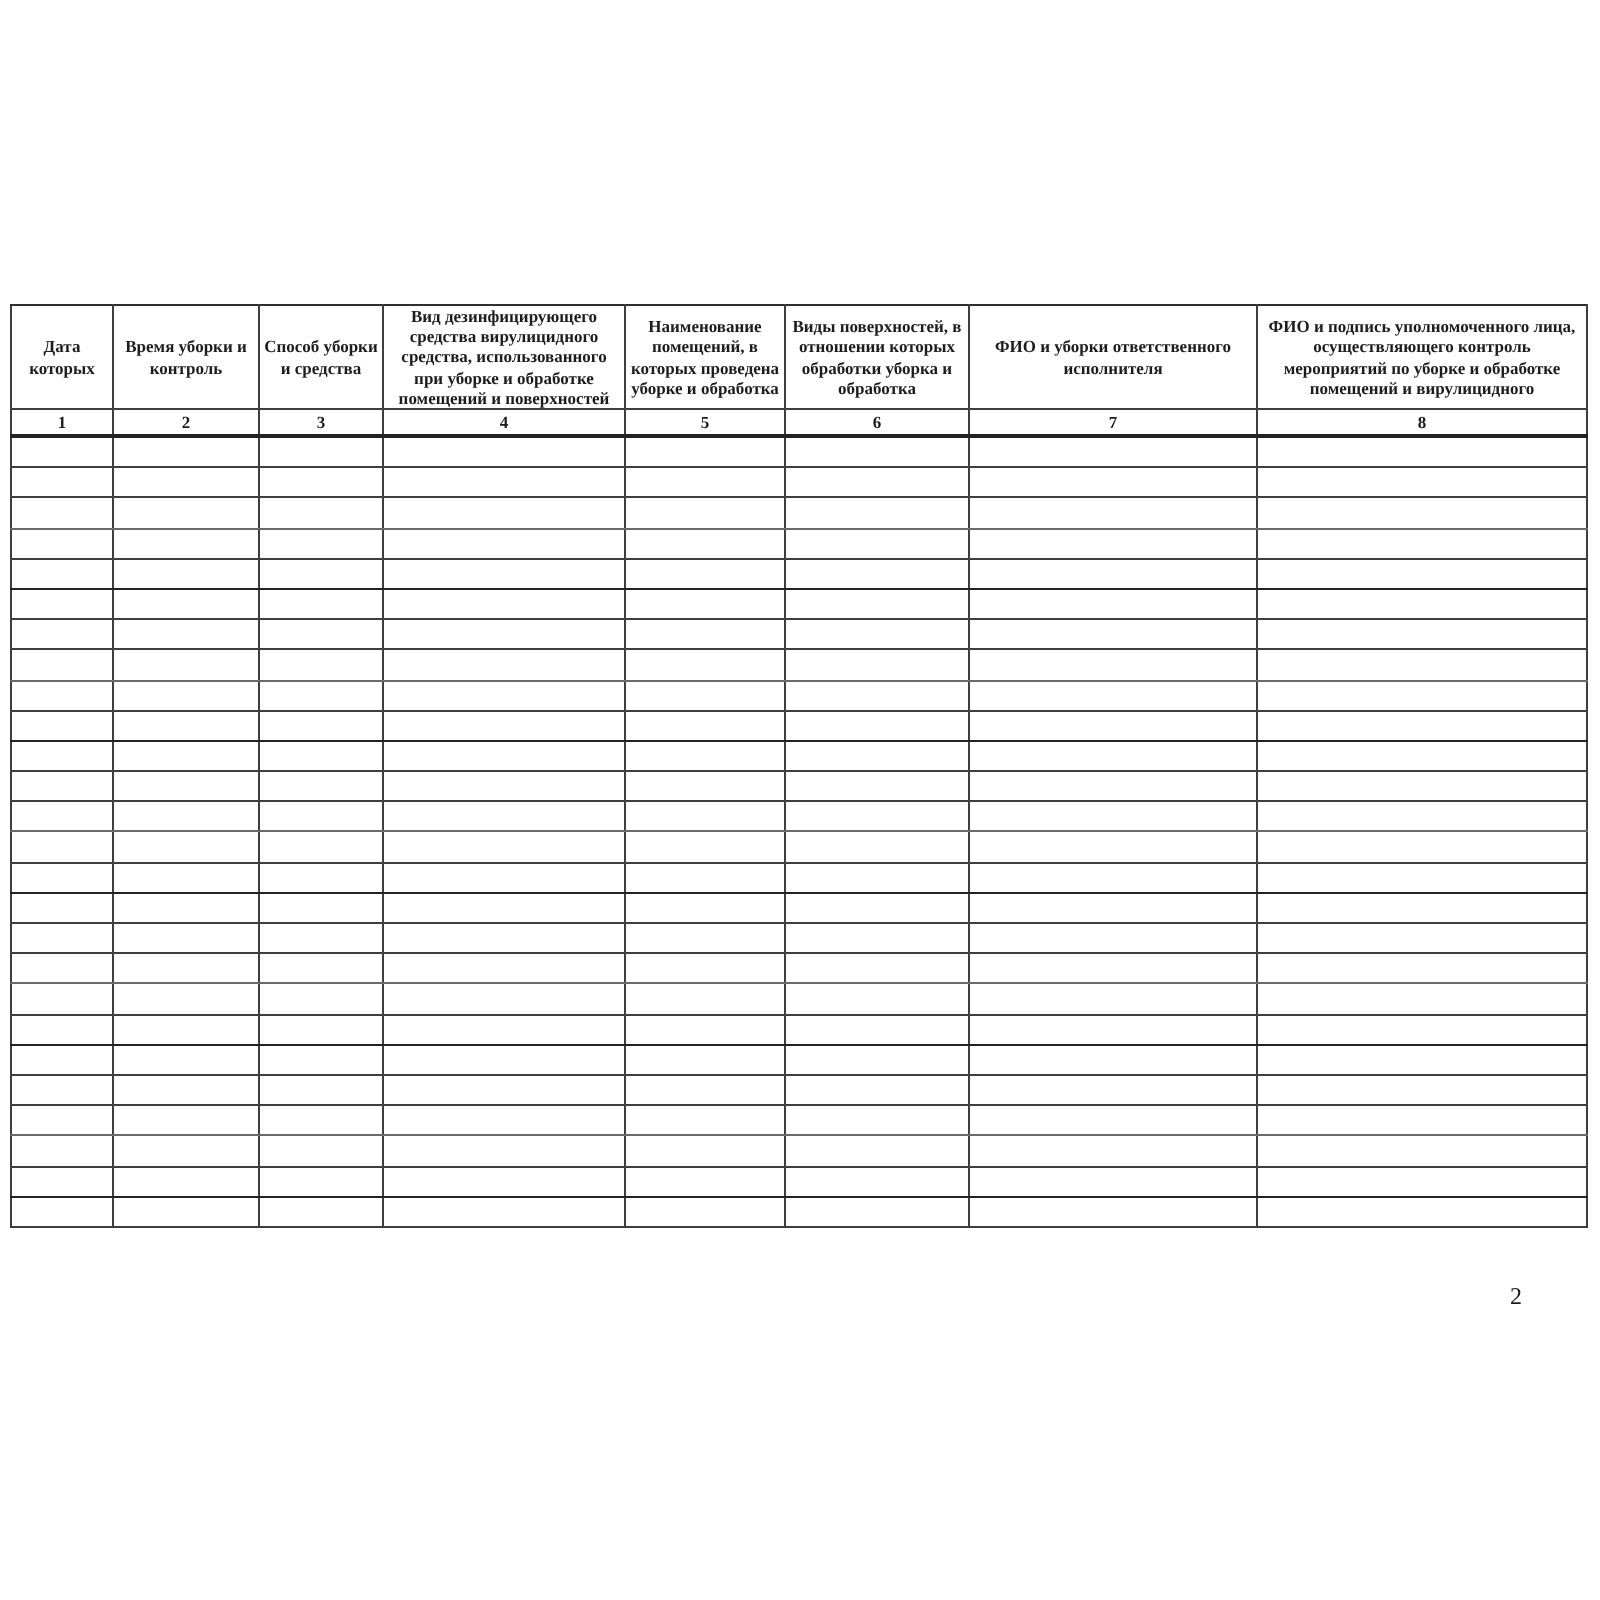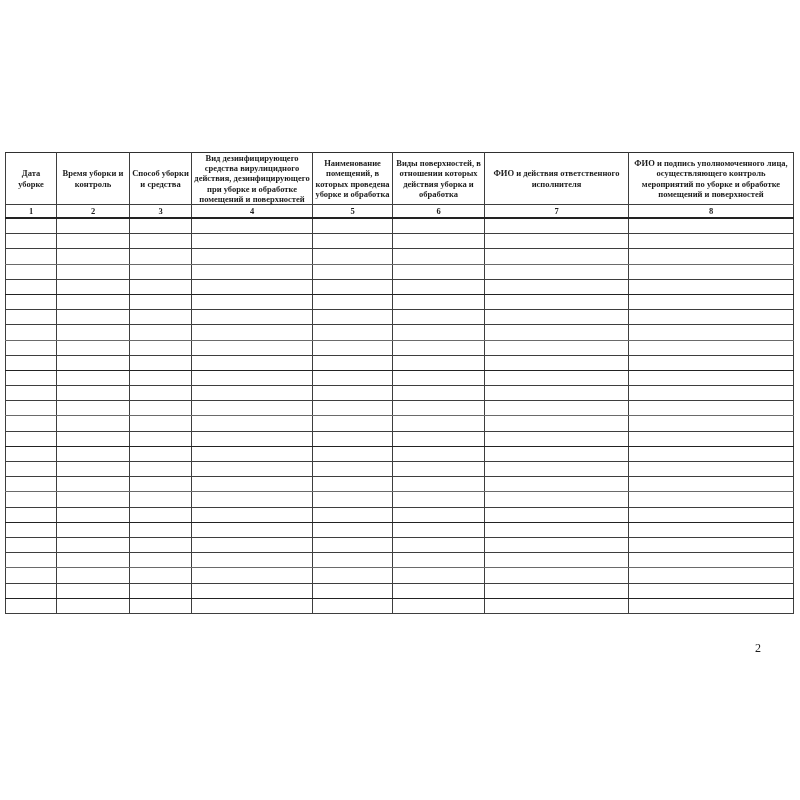--- a/index.html
+++ b/index.html
@@ -70,28 +70,28 @@
       <col style="width:73px">
       <col style="width:62px">
       <col style="width:121px">
       <col style="width:80px">
       <col style="width:92px">
       <col style="width:144px">
       <col style="width:165px">
     </colgroup>
     <thead>
       <tr>
-        <th>Дата уборке</th>
+        <th>Дата которых</th>
         <th>Время уборки и контроль</th>
         <th>Способ уборки и средства</th>
-        <th>Вид дезинфицирующего средства вирулицидного действия, дезинфицирующего при уборке и обработке помещений и поверхностей</th>
+        <th>Вид дезинфицирующего средства вирулицидного средства, использованного при уборке и обработке помещений и поверхностей</th>
         <th>Наименование помещений, в которых проведена уборке и обработка</th>
-        <th>Виды поверхностей, в отношении которых действия уборка и обработка</th>
-        <th>ФИО и действия ответственного исполнителя</th>
-        <th>ФИО и подпись уполномоченного лица, осуществляющего контроль мероприятий по уборке и обработке помещений и поверхностей</th>
+        <th>Виды поверхностей, в отношении которых обработки уборка и обработка</th>
+        <th>ФИО и уборки ответственного исполнителя</th>
+        <th>ФИО и подпись уполномоченного лица, осуществляющего контроль мероприятий по уборке и обработке помещений и вирулицидного</th>
       </tr>
       <tr class="nums">
         <td>1</td>
         <td>2</td>
         <td>3</td>
         <td>4</td>
         <td>5</td>
         <td>6</td>
         <td>7</td>
         <td>8</td>

